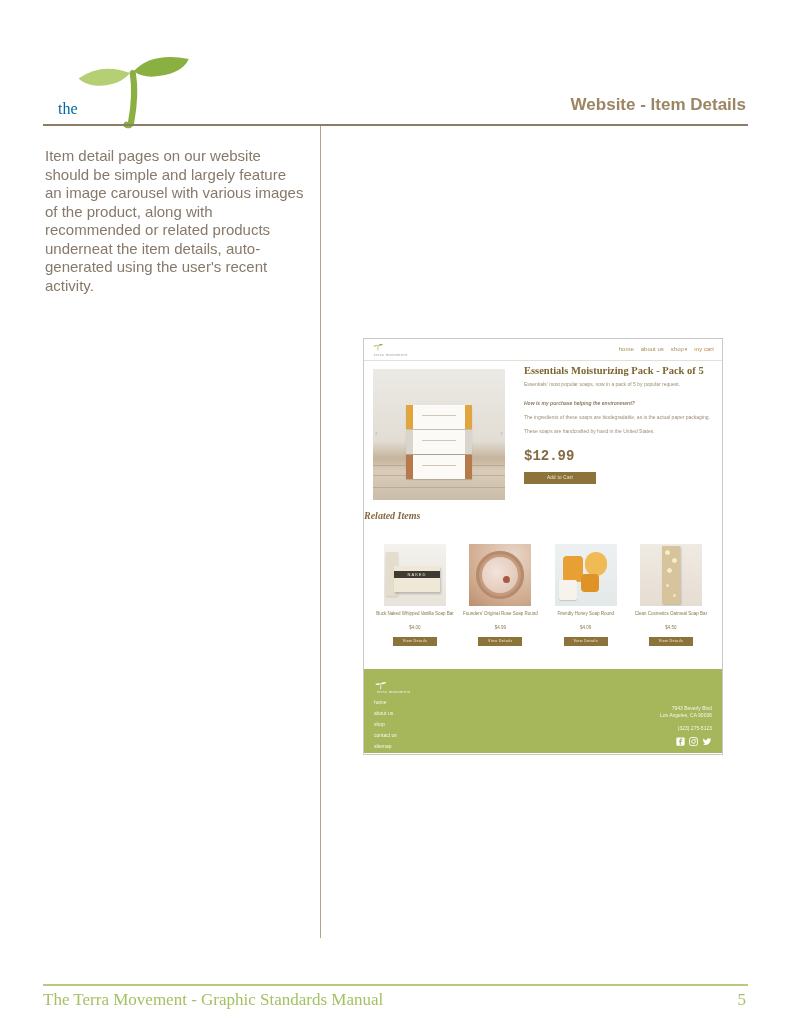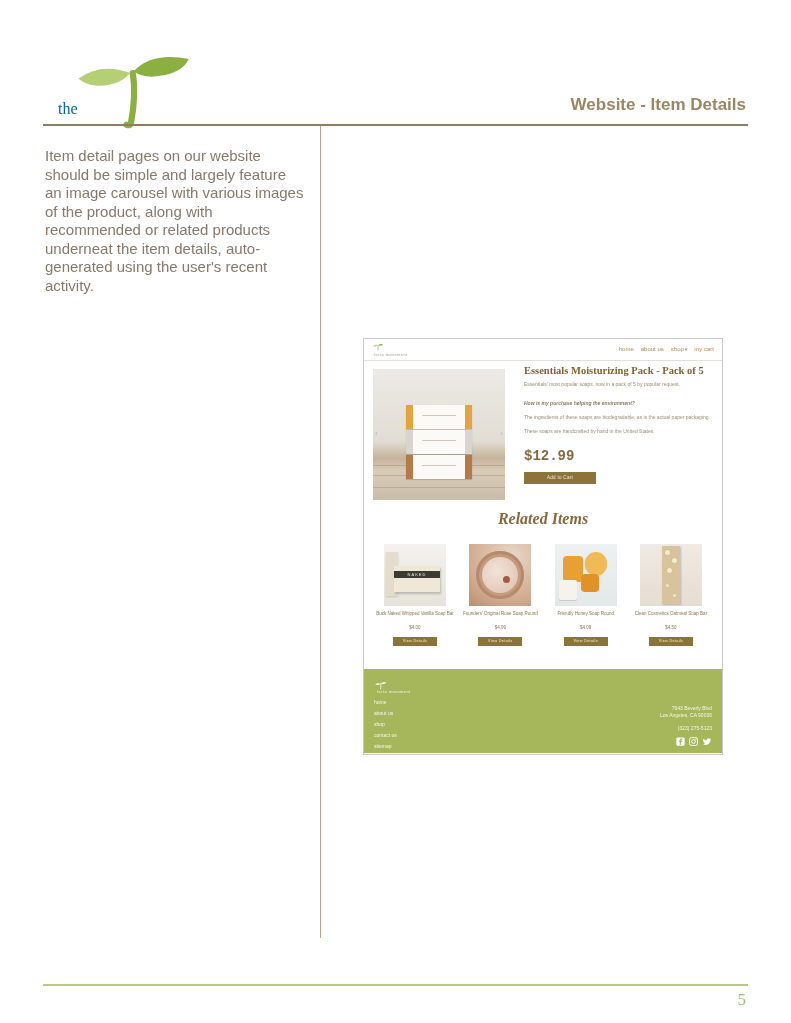--- a/index.html
+++ b/index.html
@@ -44,21 +44,21 @@
   .car-prev { left:2px; } .car-next { right:2px; }
 
   .pd { position:absolute; left:160px; top:26px; width:196px; }
   .pd-title { font-family:"Liberation Serif", serif; font-weight:bold; font-size:10.5px; color:#7d6531; }
   .pd-sub { margin-top:5px; font-size:5px; color:#9d8e76; }
   .pd-q { margin-top:13px; font-size:5px; font-style:italic; font-weight:bold; color:#8a7a5e; }
   .pd-line { margin-top:8px; font-size:5px; color:#9d8e76; }
   .pd-price { margin-top:14px; font-family:Liberation Mono, monospace; font-weight:bold; font-size:14px; color:#836a42; }
   .btn { display:block; margin-top:8px; width:72px; height:12px; background:#8c7339; color:#f3ead6; font-size:4.5px; border:none; text-align:center; line-height:12px; cursor:pointer; letter-spacing:0.3px; }
 
-  .related-h { position:absolute; left:0; right:0; top:171px; text-align:center; font-family:"Liberation Serif", serif; font-style:italic; font-weight:bold; font-size:16px; color:#87693f; }
+  .related-h { position:absolute; left:0; right:0; top:171px; text-align:left; font-family:"Liberation Serif", serif; font-style:italic; font-weight:bold; font-size:10px; color:#87693f; }
 
   .cards { position:absolute; left:0; top:205px; right:0; display:flex; justify-content:space-between; padding:0 9px; }
   .card { width:84px; display:flex; flex-direction:column; align-items:center; }
   .thumb { width:62px; height:62px; overflow:hidden; position:relative; }
   .card-name { margin-top:5px; font-size:4.5px; color:#8a7851; text-align:center; height:12px; line-height:6px; }
   .card-price { margin-top:2px; font-size:4.5px; color:#8a7851; }
   .card .btn { width:44px; height:9px; line-height:9px; font-size:3.8px; margin-top:7px; }
 
   
   .t1 { background:linear-gradient(180deg,#f4f2ee,#e7e3da); }
@@ -257,15 +257,16 @@
             <circle cx="18.3" cy="5.7" r="1.7" fill="#ffffff"></circle>
           </svg>
         <svg width="10" height="9" viewBox="0 0 24 24">
             <path d="M23 5.3c-.8.4-1.7.6-2.6.8.9-.6 1.6-1.5 2-2.5-.9.5-1.9.9-2.9 1.1C18.6 3.7 17.4 3 16 3c-2.6 0-4.6 2.1-4.6 4.6 0 .4 0 .7.1 1-3.8-.2-7.2-2-9.5-4.8-.4.7-.6 1.5-.6 2.3 0 1.6.8 3 2.1 3.9-.8 0-1.5-.2-2.1-.6v.1c0 2.2 1.6 4.1 3.7 4.5-.4.1-.8.2-1.2.2-.3 0-.6 0-.9-.1.6 1.8 2.3 3.2 4.3 3.2-1.6 1.2-3.6 2-5.7 2H1c2 1.3 4.5 2.1 7.1 2.1 8.5 0 13.2-7.1 13.2-13.2v-.6c.9-.7 1.7-1.5 2.3-2.4z" fill="#ffffff"></path>
           </svg>
       </div>
     </div>
   </div>
 
   <div class="page-foot-rule"></div>
+  <div class="page-foot">The Terra Movement - Graphic Standards Manual</div>
   <div class="page-num">5</div>
 
 </div>
 
 </body></html>

